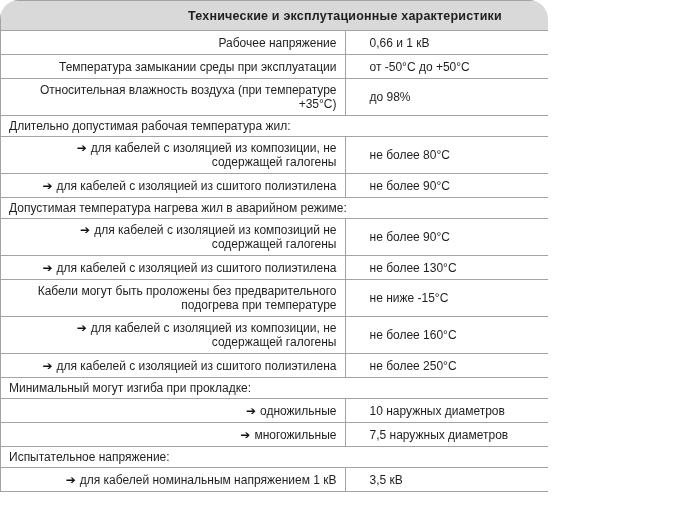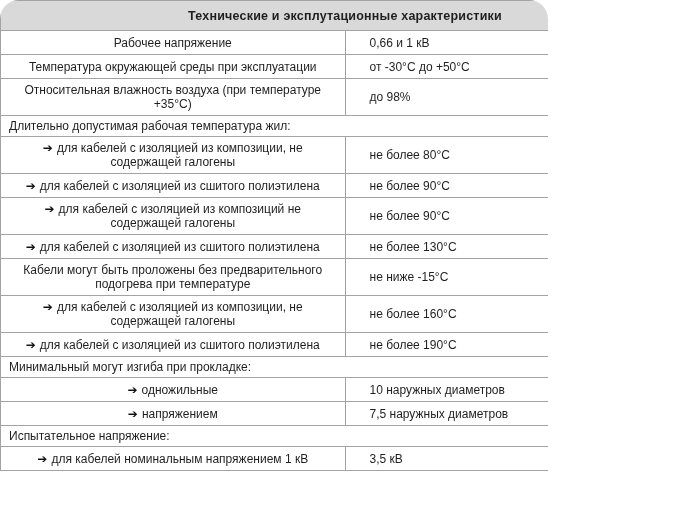--- a/index.html
+++ b/index.html
@@ -34,21 +34,21 @@
     font-size: 12.5px;
     text-align: center;
     height: 30px;
     padding: 4px 8px;
     letter-spacing: 0.2px;
   }
   td.label-cell {
     width: 462px;
     padding: 4px 8px;
     height: 24px;
-    text-align: center;
+    text-align: right;
     background: #ffffff;
   }
   td.value-cell {
     padding: 4px 24px;
     height: 24px;
     text-align: left;
     background: #ffffff;
   }
   td.section-cell {
     text-align: left;
@@ -71,67 +71,70 @@
       <tr>
         <th class="table-title" colspan="2">Технические и эксплутационные характеристики</th>
       </tr>
     </thead>
     <tbody id="spec-rows">
         <tr>
           <td class="label-cell"><span>Рабочее напряжение</span></td>
           <td class="value-cell">0,66 и 1 кВ</td>
         </tr>
         <tr>
-          <td class="label-cell"><span>Температура окружающей среды при эксплуатации</span></td>
-          <td class="value-cell">от -30°С до +50°С</td>
+          <td class="label-cell"><span>Температура замыкании среды при эксплуатации</span></td>
+          <td class="value-cell">от -50°С до +50°С</td>
         </tr>
         <tr>
           <td class="label-cell"><span>Относительная влажность воздуха (при температуре +35°С)</span></td>
           <td class="value-cell">до 98%</td>
         </tr>
         <tr>
           <td class="section-cell" colspan="2">Длительно допустимая рабочая температура жил:</td>
         </tr>
         <tr>
           <td class="label-cell"><span class="arrow-icon">➔</span><span>для кабелей с изоляцией из композиции, не содержащей галогены</span></td>
           <td class="value-cell">не более 80°С</td>
         </tr>
         <tr>
           <td class="label-cell"><span class="arrow-icon">➔</span><span>для кабелей с изоляцией из сшитого полиэтилена</span></td>
           <td class="value-cell">не более 90°С</td>
+        </tr>
+        <tr>
+          <td class="section-cell" colspan="2">Допустимая температура нагрева жил в аварийном режиме:</td>
         </tr>
         <tr>
           <td class="label-cell"><span class="arrow-icon">➔</span><span>для кабелей с изоляцией из композиций не содержащей галогены</span></td>
           <td class="value-cell">не более 90°С</td>
         </tr>
         <tr>
           <td class="label-cell"><span class="arrow-icon">➔</span><span>для кабелей с изоляцией из сшитого полиэтилена</span></td>
           <td class="value-cell">не более 130°С</td>
         </tr>
         <tr>
           <td class="label-cell"><span>Кабели могут быть проложены без предварительного подогрева при температуре</span></td>
           <td class="value-cell">не ниже -15°С</td>
         </tr>
         <tr>
           <td class="label-cell"><span class="arrow-icon">➔</span><span>для кабелей с изоляцией из композиции, не содержащей галогены</span></td>
           <td class="value-cell">не более 160°С</td>
         </tr>
         <tr>
           <td class="label-cell"><span class="arrow-icon">➔</span><span>для кабелей с изоляцией из сшитого полиэтилена</span></td>
-          <td class="value-cell">не более 190°С</td>
+          <td class="value-cell">не более 250°С</td>
         </tr>
         <tr>
           <td class="section-cell" colspan="2">Минимальный могут изгиба при прокладке:</td>
         </tr>
         <tr>
           <td class="label-cell"><span class="arrow-icon">➔</span><span>одножильные</span></td>
           <td class="value-cell">10 наружных диаметров</td>
         </tr>
         <tr>
-          <td class="label-cell"><span class="arrow-icon">➔</span><span>напряжением</span></td>
+          <td class="label-cell"><span class="arrow-icon">➔</span><span>многожильные</span></td>
           <td class="value-cell">7,5 наружных диаметров</td>
         </tr>
         <tr>
           <td class="section-cell" colspan="2">Испытательное напряжение:</td>
         </tr>
         <tr>
           <td class="label-cell"><span class="arrow-icon">➔</span><span>для кабелей номинальным напряжением 1 кВ</span></td>
           <td class="value-cell">3,5 кВ</td>
         </tr>
       </tbody>

